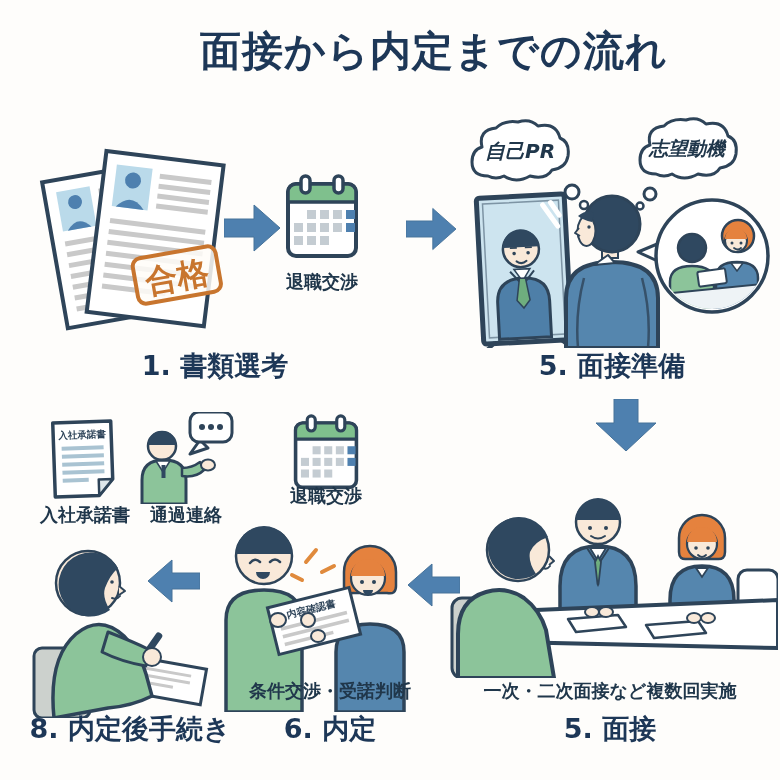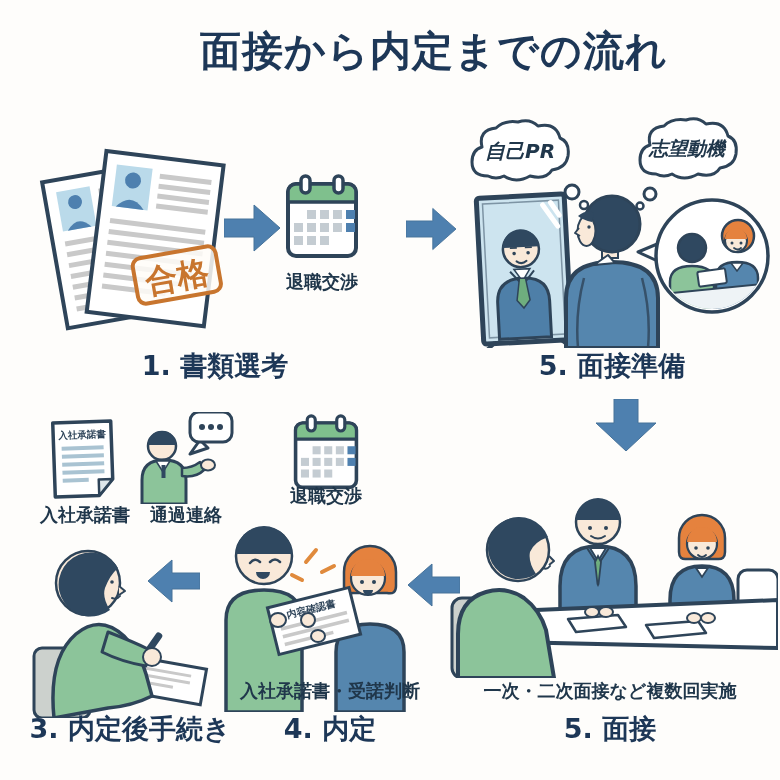--- a/index.html
+++ b/index.html
@@ -362,17 +362,17 @@
       <path d="M88 54 q5 2 8 -2" stroke="#2e4459" stroke-width="2" fill="none" stroke-linecap="round"></path>
       <circle cx="88" cy="38" r="1.8" fill="#2e4459"></circle>
       <path d="M30 174 q-6 -60 22 -84 q24 -20 48 2 q16 16 22 38 l6 22 q-20 10 -44 12 z" fill="#8cc49a" stroke="#2e4459" stroke-width="3.5"></path>
       <rect x="124" y="86" width="7" height="32" rx="3" transform="rotate(35 127 102)" fill="#2f4860"></rect>
       <path d="M84 88 q26 10 42 18 l-4 16 q-24 -4 -44 -14 z" fill="#8cc49a" stroke="#2e4459" stroke-width="3" stroke-linejoin="round"></path>
       <circle cx="128" cy="113" r="9" fill="#f9e9d9" stroke="#2e4459" stroke-width="2"></circle>
     </g>
   </svg>
 </div>
 
-<div class="abs caption" style="left:220px;top:679px;width:220px;">入社承諾書・受諾判断</div>
+<div class="abs caption" style="left:220px;top:679px;width:220px;">条件交渉・受諾判断</div>
 <div class="abs caption" style="left:448px;top:679px;width:324px;">一次・二次面接など複数回実施</div>
-<div class="abs step-label" style="left:20px;top:711px;width:220px;">3. 内定後手続き</div>
-<div class="abs step-label" style="left:230px;top:711px;width:200px;">4. 内定</div>
+<div class="abs step-label" style="left:20px;top:711px;width:220px;">8. 内定後手続き</div>
+<div class="abs step-label" style="left:230px;top:711px;width:200px;">6. 内定</div>
 <div class="abs step-label" style="left:498px;top:711px;width:224px;">5. 面接</div>
 
 </body></html>

